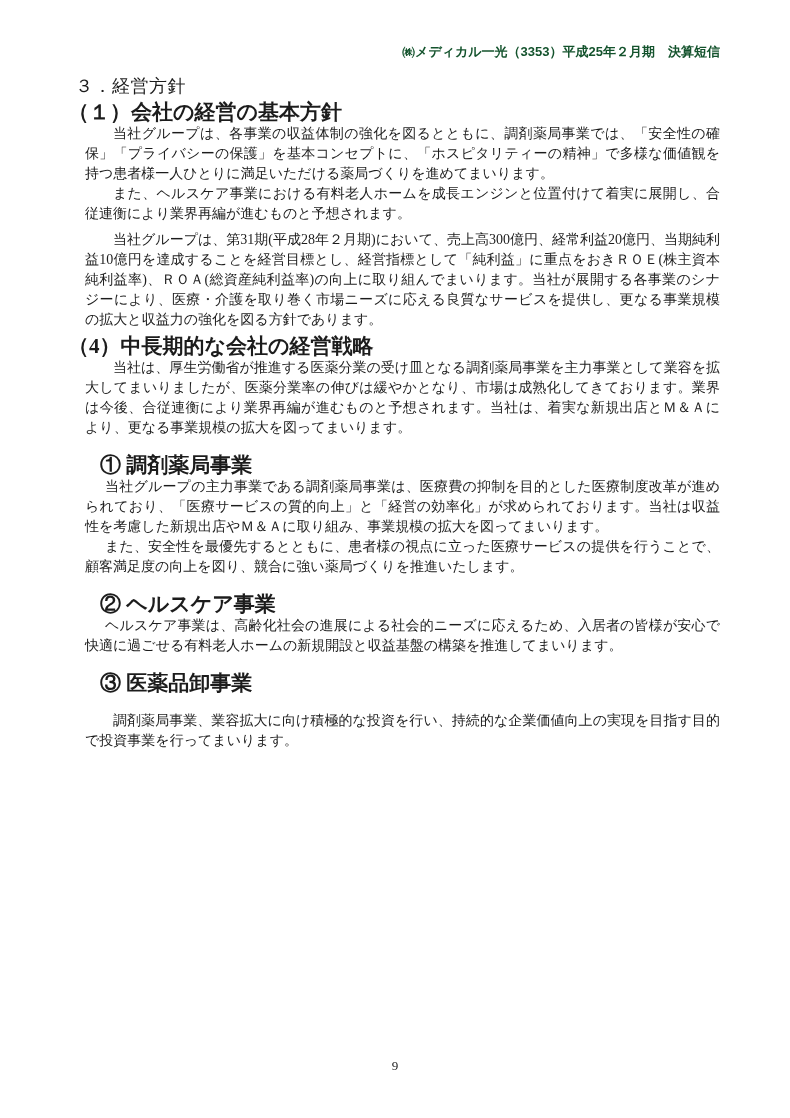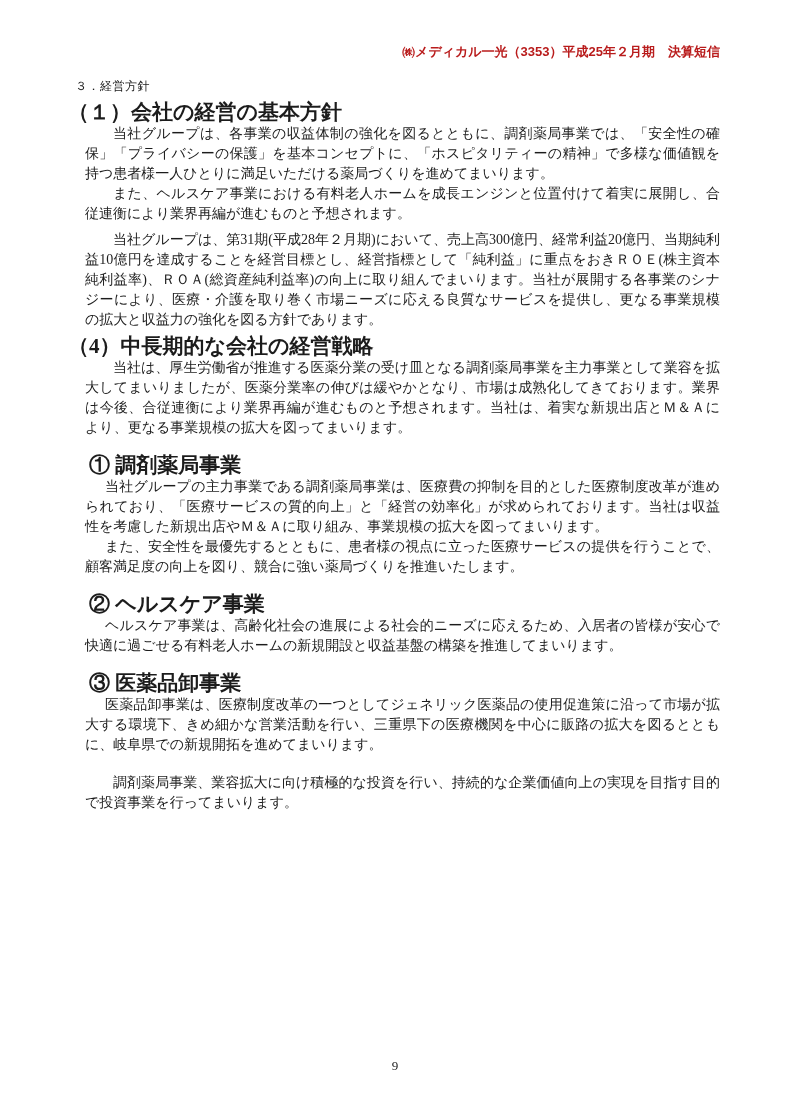--- a/index.html
+++ b/index.html
@@ -15,33 +15,33 @@
     font-size:14px;
     line-height:20px;
     overflow:hidden;
   }
   .header {
     text-align:right;
     font-family:"Liberation Sans","DejaVu Sans",sans-serif;
     font-weight:700;
     font-size:13px;
     line-height:16px;
-    color:#b91c1c;
+    color:#14532d;
   }
   .title {
-    font-size:12px;
+    font-size:18px;
     font-weight:400;
     margin:16px 0 0 7px;
     letter-spacing:0.5px;
   }
   .section { margin-top:6px; }
   .section.item { margin-top:17px; }
   .section.plain { margin-top:18px; }
   .heading { margin:0 0 2px 0; }
-  .section.item .heading { margin-left:21px; }
+  .section.item .heading { margin-left:32px; }
   .para {
     margin:0 0 0 17px;
     text-indent:28px;
     text-align:justify;
   }
   .section.item .para { text-indent:20px; }
   .footer {
     position:absolute;
     left:0; bottom:42px;
     width:100%;
@@ -90,21 +90,20 @@
 
   <section class="section item">
     <h2 class="heading">② ヘルスケア事業</h2>
 
   <p class="para">ヘルスケア事業は、高齢化社会の進展による社会的ニーズに応えるため、入居者の皆様が安心で快適に過ごせる有料老人ホームの新規開設と収益基盤の構築を推進してまいります。</p>
 </section>
 
   <section class="section item">
     <h2 class="heading">③ 医薬品卸事業</h2>
 
-  <p class="para">医薬品卸事業は、医療制度改革の一つとしてジェネリック医薬品の使用促進策に沿って市場が拡大する環境下、きめ細かな営業活動を行い、三重県下の医療機関を中心に販路の拡大を図るとともに、岐阜県での新規開拓を進めてまいります。</p>
 </section>
 
 
   <section class="section plain">
 
   <p class="para">調剤薬局事業、業容拡大に向け積極的な投資を行い、持続的な企業価値向上の実現を目指す目的で投資事業を行ってまいります。</p>
 </section>
 </div>
 
   <div class="footer">9</div>

